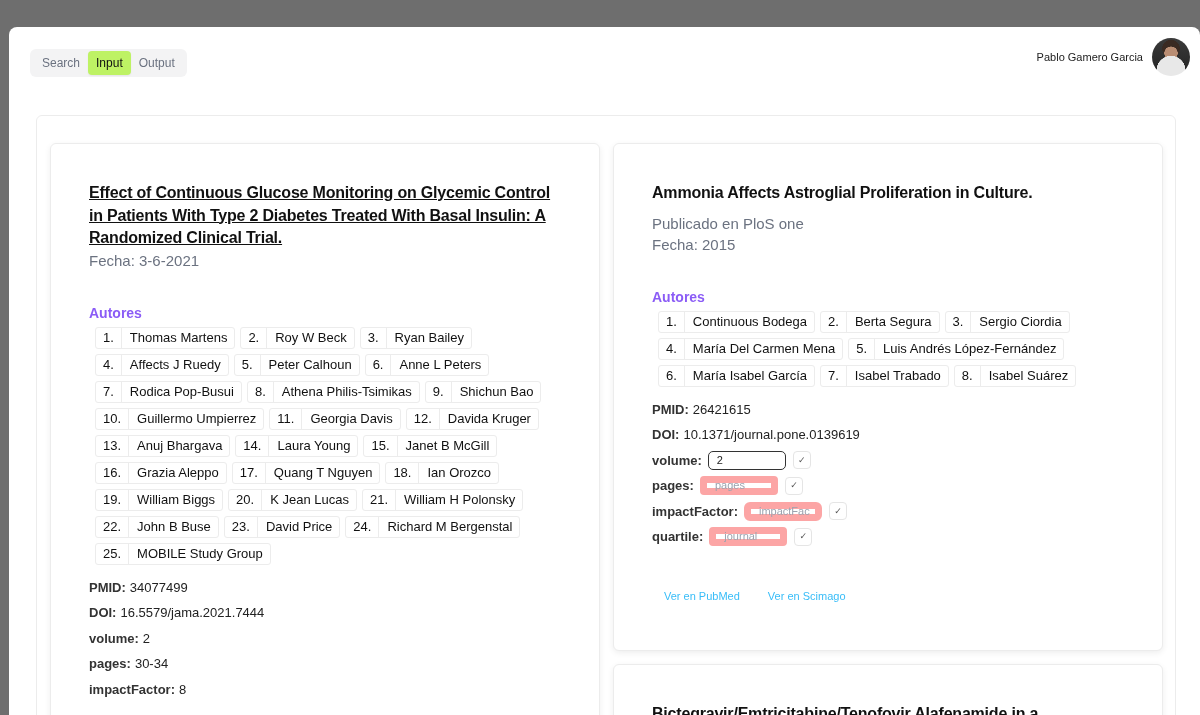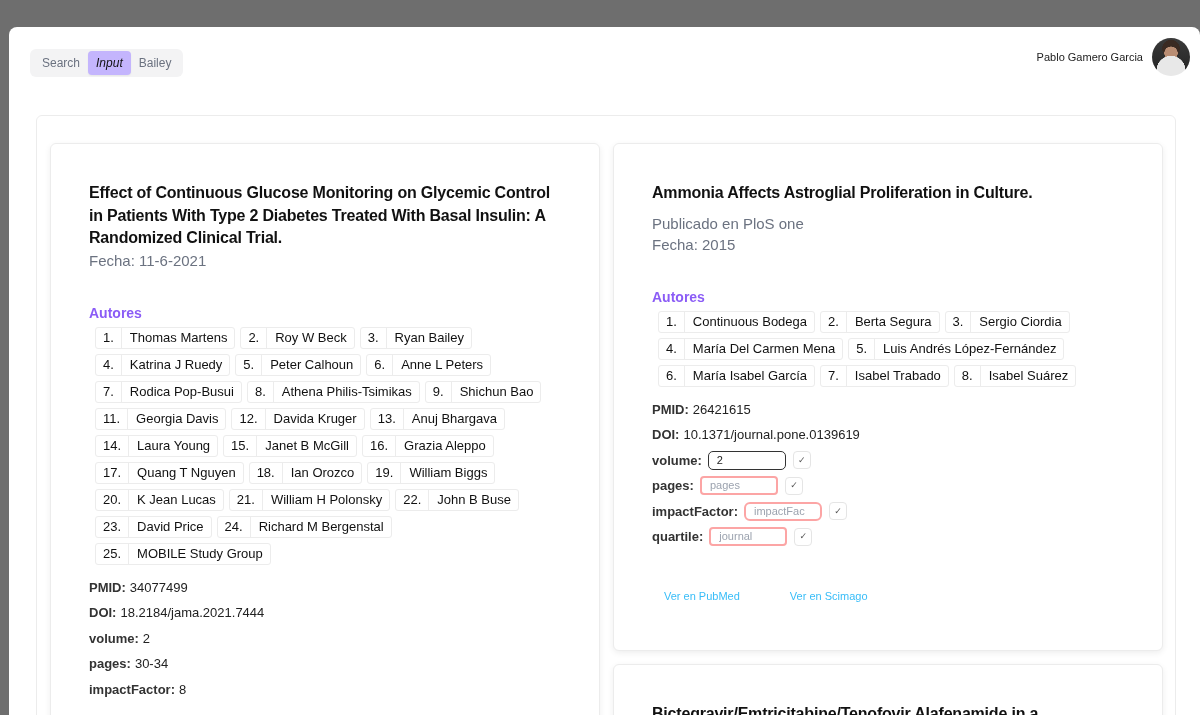--- a/index.html
+++ b/index.html
@@ -14,21 +14,21 @@
       background: #fff; border-radius: 8px 8px 0 0; overflow: hidden; margin-top: 24px;
     }
     .tabs {
       position: absolute; left: 21px; top: 22px; height: 28px;
       background: #f3f3f4; border-radius: 6px; display: flex; align-items: center;
       padding: 0 4px;
     }
     .tab {
       font-size: 12px; color: #6b7280; padding: 5px 8px; border-radius: 4px; cursor: pointer;
     }
-    .tab.active { background: #c4b5fd; color: #111; box-shadow: 0 1px 2px rgba(0,0,0,.06); font-style: italic; }
+    .tab.active { background: #bef264; color: #111; box-shadow: 0 1px 2px rgba(0,0,0,.06); }
     .user {
       position: absolute; right: 10px; top: 11px; display: flex; align-items: center; gap: 9px;
     }
     .user-name { font-size: 11px; color: #222; font-weight: 500; }
     .avatar {
       width: 38px; height: 38px; border-radius: 50%;
       background: radial-gradient(circle at 50% 85%, #e8e8e8 0 38%, transparent 39%),
                   radial-gradient(circle at 50% 40%, #b98d73 0 22%, transparent 23%),
                   radial-gradient(circle at 50% 28%, #3a2a22 0 26%, transparent 27%),
                   linear-gradient(#3a3a3a, #222);
@@ -39,87 +39,87 @@
     }
     .card {
       position: absolute; background: #fff; border: 1px solid #ececec; border-radius: 6px;
       box-shadow: 0 2px 6px rgba(0,0,0,0.07);
       padding: 0 38px;
     }
     .card.left { left: 13px; top: 27px; width: 550px; height: 640px; }
     .card.right { left: 576px; top: 27px; width: 550px; height: 508px; }
     .card.right2 { left: 576px; top: 548px; width: 550px; height: 200px; }
     .title { font-size: 16px; font-weight: 700; line-height: 22.5px; color: #111; letter-spacing: -0.2px; }
-    .card.left .title { margin-top: 38px; }
+    .card.left .title { margin-top: 38px; text-decoration: underline; }
     .card.right .title { margin-top: 38px; }
     .card.right2 .title { margin-top: 38px; }
     .meta { font-size: 15px; color: #6b7280; line-height: 21px; }
     .meta.first { margin-top: 8px; }
     .section-h { font-size: 14px; font-weight: 600; color: #8b5cf6; margin-top: 34px; margin-bottom: 6px; }
     .authors { display: flex; flex-wrap: wrap; gap: 5px 5px; padding-left: 6px; }
     .author {
       display: flex; border: 1px solid #ececec; border-radius: 3px; font-size: 13px; color: #111;
       height: 22px; align-items: center;
     }
     .author .num { padding: 0 7px; border-right: 1px solid #ececec; height: 100%; display: flex; align-items: center; }
     .author .nm { padding: 0 7px 0 8px; }
     .field { font-size: 13px; color: #222; line-height: 25.5px; display: flex; align-items: center; }
     .field b { font-weight: 700; color: #333; margin-right: 4px; }
     .fields-l { margin-top: 10px; }
     .fields-r { margin-top: 10px; }
     .in {
-      height: 19px; border: 2px solid #fca5a5; border-radius: 4px; font-size: 11px;
+      height: 19px; border: 7px solid #fca5a5; border-radius: 4px; font-size: 11px;
       color: #9ca3af; padding: 0 8px; display: flex; align-items: center; margin-left: 2px;
       font-family: "Liberation Sans", sans-serif; background: #fff;
     }
     .in.focused { border: 1px solid #333; color: #222; border-radius: 5px; }
     .ok {
       width: 18px; height: 18px; border: 1px solid #e5e5e5; border-radius: 4px; margin-left: 7px;
       display: flex; align-items: center; justify-content: center; font-size: 9px; color: #555;
     }
-    .links { display: flex; gap: 50px; margin-top: 40px; padding-left: 12px; }
+    .links { display: flex; gap: 28px; margin-top: 40px; padding-left: 12px; }
     .link { font-size: 11px; color: #38bdf8; font-weight: 500; cursor: pointer; }
   </style>
 </head>
 <body>
 
 <div class="window">
   <div class="tabs">
     <div class="tab">Search</div>
     <div class="tab active">Input</div>
-    <div class="tab">Bailey</div>
+    <div class="tab">Output</div>
   </div>
 
   <div class="user">
     <span class="user-name">Pablo Gamero Garcia</span>
     <div class="avatar"></div>
   </div>
 
   <div class="outer">
 
     <div class="card left">
       <div class="title">Effect of Continuous Glucose Monitoring on Glycemic Control in Patients With Type 2 Diabetes Treated With Basal Insulin: A Randomized Clinical Trial.</div>
-      <div class="meta">Fecha: 11-6-2021</div>
+      <div class="meta">Fecha: 3-6-2021</div>
       <div class="section-h">Autores</div>
       <div class="authors" id="authors-0">
           <div class="author">
             <span class="num">1.</span>
             <span class="nm">Thomas Martens</span>
           </div>
           <div class="author">
             <span class="num">2.</span>
             <span class="nm">Roy W Beck</span>
           </div>
           <div class="author">
             <span class="num">3.</span>
             <span class="nm">Ryan Bailey</span>
           </div>
           <div class="author">
             <span class="num">4.</span>
-            <span class="nm">Katrina J Ruedy</span>
+            <span class="nm">Affects J Ruedy</span>
           </div>
           <div class="author">
             <span class="num">5.</span>
             <span class="nm">Peter Calhoun</span>
           </div>
           <div class="author">
             <span class="num">6.</span>
             <span class="nm">Anne L Peters</span>
           </div>
           <div class="author">
@@ -128,20 +128,24 @@
           </div>
           <div class="author">
             <span class="num">8.</span>
             <span class="nm">Athena Philis-Tsimikas</span>
           </div>
           <div class="author">
             <span class="num">9.</span>
             <span class="nm">Shichun Bao</span>
           </div>
           <div class="author">
+            <span class="num">10.</span>
+            <span class="nm">Guillermo Umpierrez</span>
+          </div>
+          <div class="author">
             <span class="num">11.</span>
             <span class="nm">Georgia Davis</span>
           </div>
           <div class="author">
             <span class="num">12.</span>
             <span class="nm">Davida Kruger</span>
           </div>
           <div class="author">
             <span class="num">13.</span>
             <span class="nm">Anuj Bhargava</span>
@@ -195,21 +199,21 @@
             <span class="nm">MOBILE Study Group</span>
           </div>
         </div>
       <div class="fields-l" id="fields-0">
           <div class="field">
             <b>PMID:</b>
             <span>34077499</span>
           </div>
           <div class="field">
             <b>DOI:</b>
-            <span>18.2184/jama.2021.7444</span>
+            <span>16.5579/jama.2021.7444</span>
           </div>
           <div class="field">
             <b>volume:</b>
             <span>2</span>
           </div>
           <div class="field">
             <b>pages:</b>
             <span>30-34</span>
           </div>
           <div class="field">

